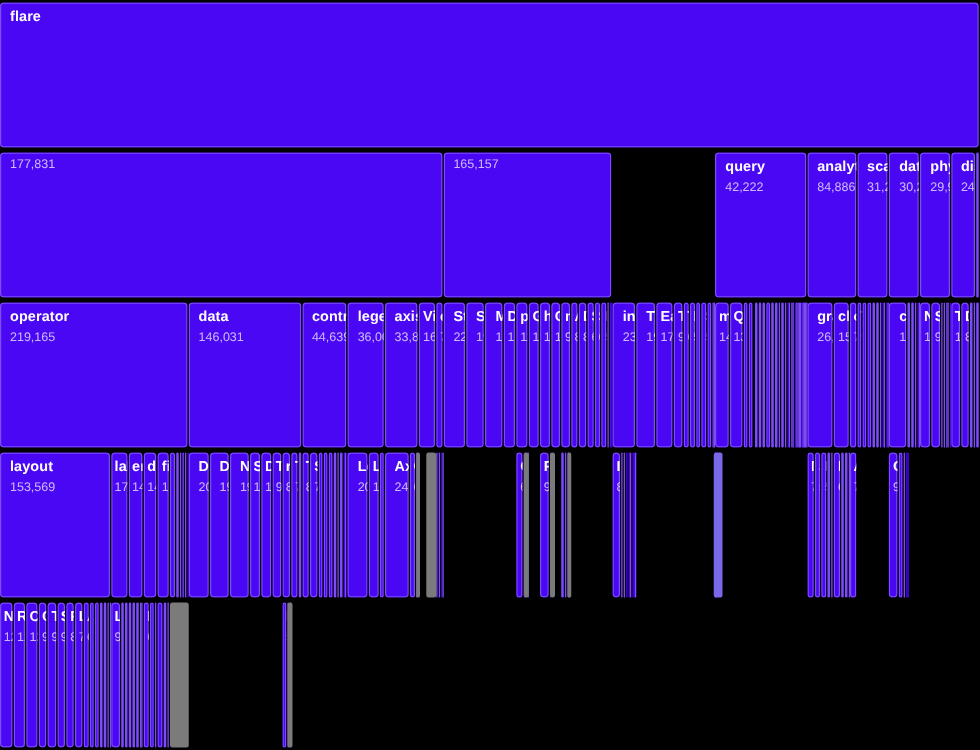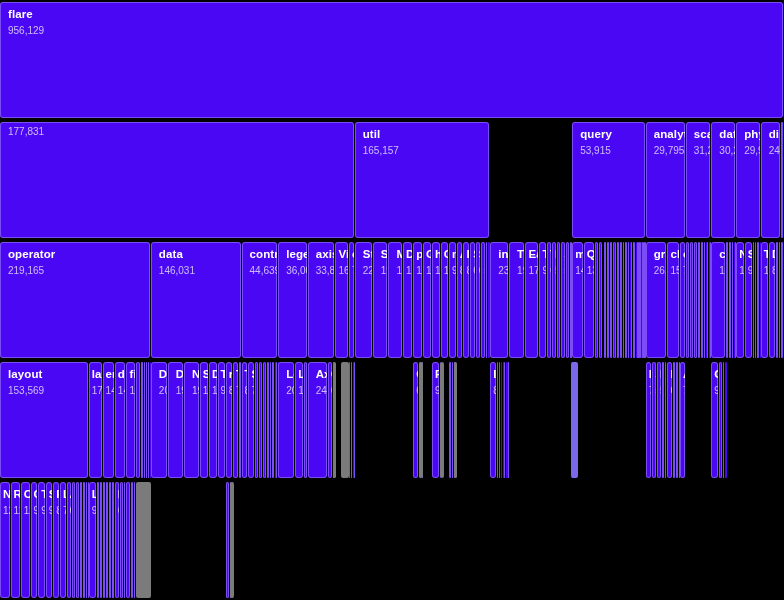--- a/index.html
+++ b/index.html
@@ -16,21 +16,20 @@
   .seg{position:absolute;border-radius:2px;box-shadow:none;cursor:pointer;}
   .seg.gray{background:var(--gray,#7b7b7b);}
   .seg.light{background:var(--light,#7a68ea);}
 </style>
 </head>
 <body>
 
 <div id="chart">
     <div class="cell" style="left: 0px; top: 2px; width: 783px; height: 115.5px;">
       <div class="nm">flare</div>
-      <div class="vl">956,129</div>
     </div>
     <div class="cell" style="left: 0px; top: 122px; width: 353.74px; height: 115.5px;">
       <div class="vl">177,831</div>
     </div>
     <div class="cell" style="left: 0px; top: 242px; width: 149.85px; height: 115.5px;">
       <div class="nm">operator</div>
       <div class="vl">219,165</div>
     </div>
     <div class="cell" style="left: 0px; top: 362px; width: 87.63px; height: 115.5px;">
       <div class="nm">layout</div>
@@ -216,21 +215,20 @@
     </div>
     <div class="cell small" style="left: 349px; top: 242px; width: 4.75px; height: 115.5px;">
       <div class="nm">events</div>
       <div class="vl">7,011</div>
     </div>
     <div class="cell small" style="left: 349px; top: 362px; width: 0.9px; height: 115.5px;"></div>
     <div class="cell small" style="left: 350.89px; top: 362px; width: 0.74px; height: 115.5px;"></div>
     <div class="cell small" style="left: 352.63px; top: 362px; width: 0.6px; height: 115.5px;"></div>
     <div class="cell small" style="left: 354.17px; top: 362px; width: 0.6px; height: 115.5px;"></div>
     <div class="cell" style="left: 354.74px; top: 122px; width: 134.42px; height: 115.5px;">
-      <div class="nm">util</div>
       <div class="vl">165,157</div>
     </div>
     <div class="cell" style="left: 354.74px; top: 242px; width: 17.06px; height: 115.5px;">
       <div class="nm">Strings</div>
       <div class="vl">22,026</div>
     </div>
     <div class="cell" style="left: 372.8px; top: 242px; width: 14.68px; height: 115.5px;">
       <div class="nm">Shapes</div>
       <div class="vl">19,118</div>
     </div>
@@ -342,21 +340,21 @@
     </div>
     <div class="cell small" style="left: 561.27px; top: 242px; width: 3.54px; height: 115.5px;">
       <div class="nm">Sequence</div>
       <div class="vl">5,534</div>
     </div>
     <div class="cell small" style="left: 565.8px; top: 242px; width: 3.24px; height: 115.5px;"></div>
     <div class="cell small" style="left: 570.05px; top: 242px; width: 0.6px; height: 115.5px;"></div>
     <div class="cell small" style="left: 570.96px; top: 242px; width: 0.6px; height: 115.5px;"></div>
     <div class="cell" style="left: 572.19px; top: 122px; width: 72.57px; height: 115.5px;">
       <div class="nm">query</div>
-      <div class="vl">53,915</div>
+      <div class="vl">42,222</div>
     </div>
     <div class="cell small" style="left: 572.19px; top: 242px; width: 10.53px; height: 115.5px;">
       <div class="nm">methods</div>
       <div class="vl">14,062</div>
     </div>
     <div class="cell small" style="left: 572.19px; top: 362px; width: 0.6px; height: 115.5px;"></div>
     <div class="cell small" style="left: 572.82px; top: 362px; width: 0.6px; height: 115.5px;"></div>
     <div class="cell small" style="left: 583.72px; top: 242px; width: 10.39px; height: 115.5px;">
       <div class="nm">Query</div>
       <div class="vl">13,896</div>
@@ -383,21 +381,21 @@
     <div class="cell small" style="left: 639.95px; top: 242px; width: 0.6px; height: 115.5px;"></div>
     <div class="cell small" style="left: 640.79px; top: 242px; width: 0.6px; height: 115.5px;"></div>
     <div class="cell small" style="left: 641.59px; top: 242px; width: 0.6px; height: 115.5px;"></div>
     <div class="cell small" style="left: 642.35px; top: 242px; width: 0.6px; height: 115.5px;"></div>
     <div class="cell small" style="left: 643.08px; top: 242px; width: 0.6px; height: 115.5px;"></div>
     <div class="cell small" style="left: 643.77px; top: 242px; width: 0.6px; height: 115.5px;"></div>
     <div class="cell small" style="left: 644.47px; top: 242px; width: 0.6px; height: 115.5px;"></div>
     <div class="cell small" style="left: 645.11px; top: 242px; width: 0.6px; height: 115.5px;"></div>
     <div class="cell" style="left: 645.75px; top: 122px; width: 38.95px; height: 115.5px;">
       <div class="nm">analytics</div>
-      <div class="vl">29,795</div>
+      <div class="vl">84,886</div>
     </div>
     <div class="cell" style="left: 645.75px; top: 242px; width: 20.68px; height: 115.5px;">
       <div class="nm">graph</div>
       <div class="vl">26,435</div>
     </div>
     <div class="cell small" style="left: 645.75px; top: 362px; width: 5.43px; height: 115.5px;">
       <div class="nm">MaxFlowMinCut</div>
       <div class="vl">7,840</div>
     </div>
     <div class="cell small" style="left: 652.18px; top: 362px; width: 3.85px; height: 115.5px;">

